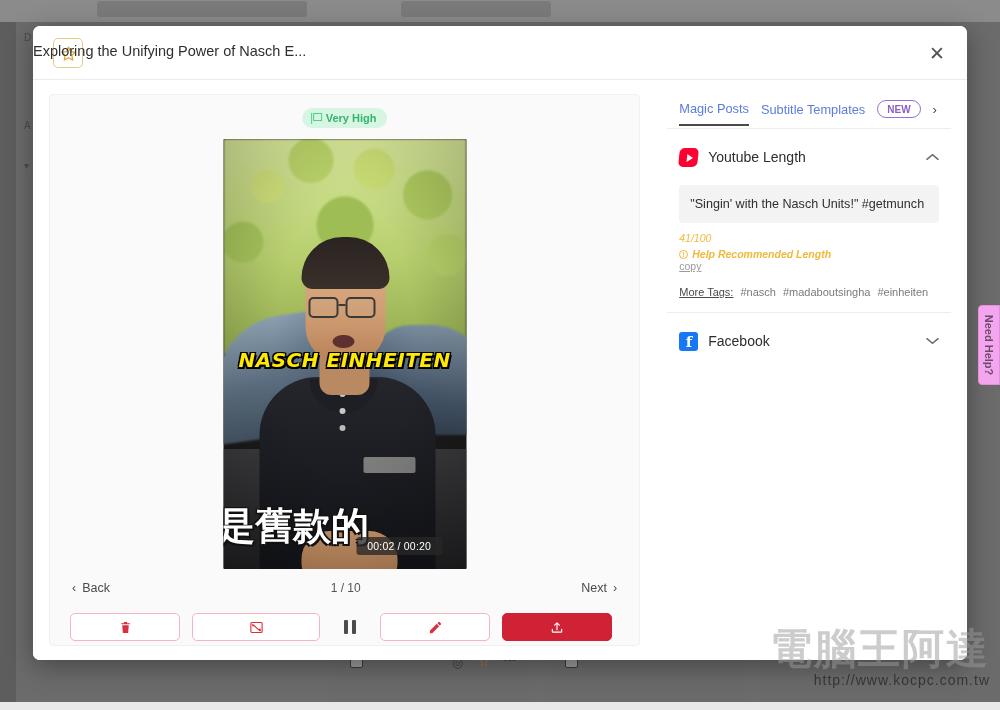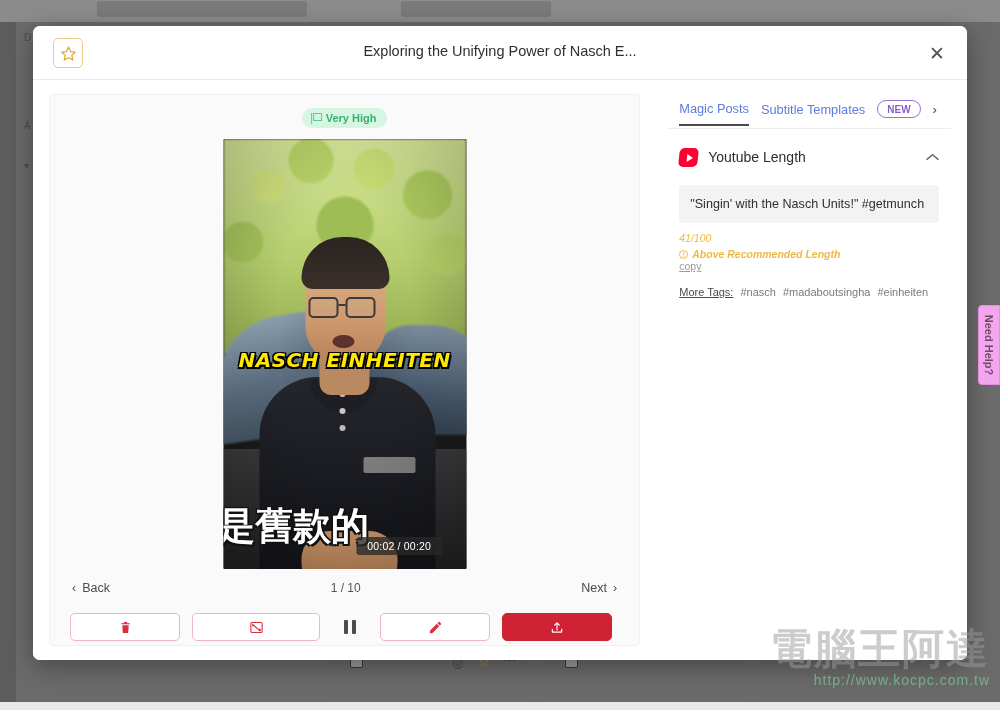--- a/index.html
+++ b/index.html
@@ -66,21 +66,21 @@
   }
   #fav-btn {
     position: absolute; left: 20px; top: 12px;
     width: 30px; height: 30px;
     border: 1px solid #e8c98a; border-radius: 5px;
     background: #fff; display: flex; align-items: center; justify-content: center;
     cursor: pointer;
   }
   #modal-title {
     position: absolute; left: 0; right: 0; top: 17px;
-    text-align: center; font-size: 14.5px; color: #2f2f33; font-weight: 400;
+    font-size: 14.5px; color: #2f2f33; font-weight: 400;
   }
   #close-btn {
     position: absolute; right: 16px; top: 13px;
     width: 28px; height: 28px; display: flex; align-items: center;
     justify-content: center; cursor: pointer; color: #555; font-size: 19px;
     line-height: 1;
   }
 
   
   #modal-body { position: relative; height: 580px; background: #fff; padding: 14px 16px 0 16px; display: flex; gap: 27px; }
@@ -356,21 +356,21 @@
 
   <div class="bg-lefttext" style="left:24px;top:32px;">D</div>
   <div class="bg-lefttext" style="left:24px;top:120px;">A</div>
   <div class="bg-lefttext" style="left:24px;top:160px;">▾</div>
 
   <div id="bg-bottombar"></div>
 </div>
 
 <div style="position:absolute;right:10px;bottom:22px;z-index:35;opacity:.5;text-align:right;pointer-events:none;">
   <div style="font-size:42px;font-weight:800;color:#9b9b9b;font-family:'DejaVu Sans',sans-serif;letter-spacing:2px;line-height:1;">電腦王阿達</div>
-  <div style="font-size:14px;color:#86efac;margin-top:2px;letter-spacing:1px;text-align:right;">http://www.kocpc.com.tw</div>
+  <div style="font-size:14px;color:#000000;margin-top:2px;letter-spacing:1px;text-align:right;">http://www.kocpc.com.tw</div>
 </div>
 
 <div id="need-help">
   <span>Need Help?</span>
 </div>
 
 <div id="modal">
 
   <div id="modal-header">
     <div id="fav-btn">
@@ -483,32 +483,43 @@
         </div>
 
         <div id="yt-content">
           <div id="post-text">"Singin' with the Nasch Units!" #getmunch</div>
 
           <div id="meta-row">
             <div>
               <div id="char-count">41/100</div>
               <div id="warn-line">
                 <span id="warn-ico">!</span>
-                <span>Above Recommended Length</span>
+                <span>Help Recommended Length</span>
               </div>
             </div>
             <div id="copy-link">copy</div>
           </div>
 
           <div id="tags-row">
             <span id="more-tags-label">More Tags:</span>
             <span class="tag">#nasch</span>
             <span class="tag">#madaboutsingha</span>
             <span class="tag">#einheiten</span>
           </div>
         </div>
       </div>
 
+      <div class="social-section">
+        <div class="social-head">
+          <span id="fb-icon"></span>
+          <span class="social-name">Facebook</span>
+          <span class="chev">
+            <svg width="13" height="8" viewBox="0 0 14 8" fill="none" stroke="#6a6a6a" stroke-width="1.6" stroke-linecap="round">
+                <path d="M1 1.5L7 6.5l6-5"></path>
+              </svg>
+          </span>
+        </div>
+      </div>
 
 
     </div>
   </div>
 </div>
 
 </body></html>

